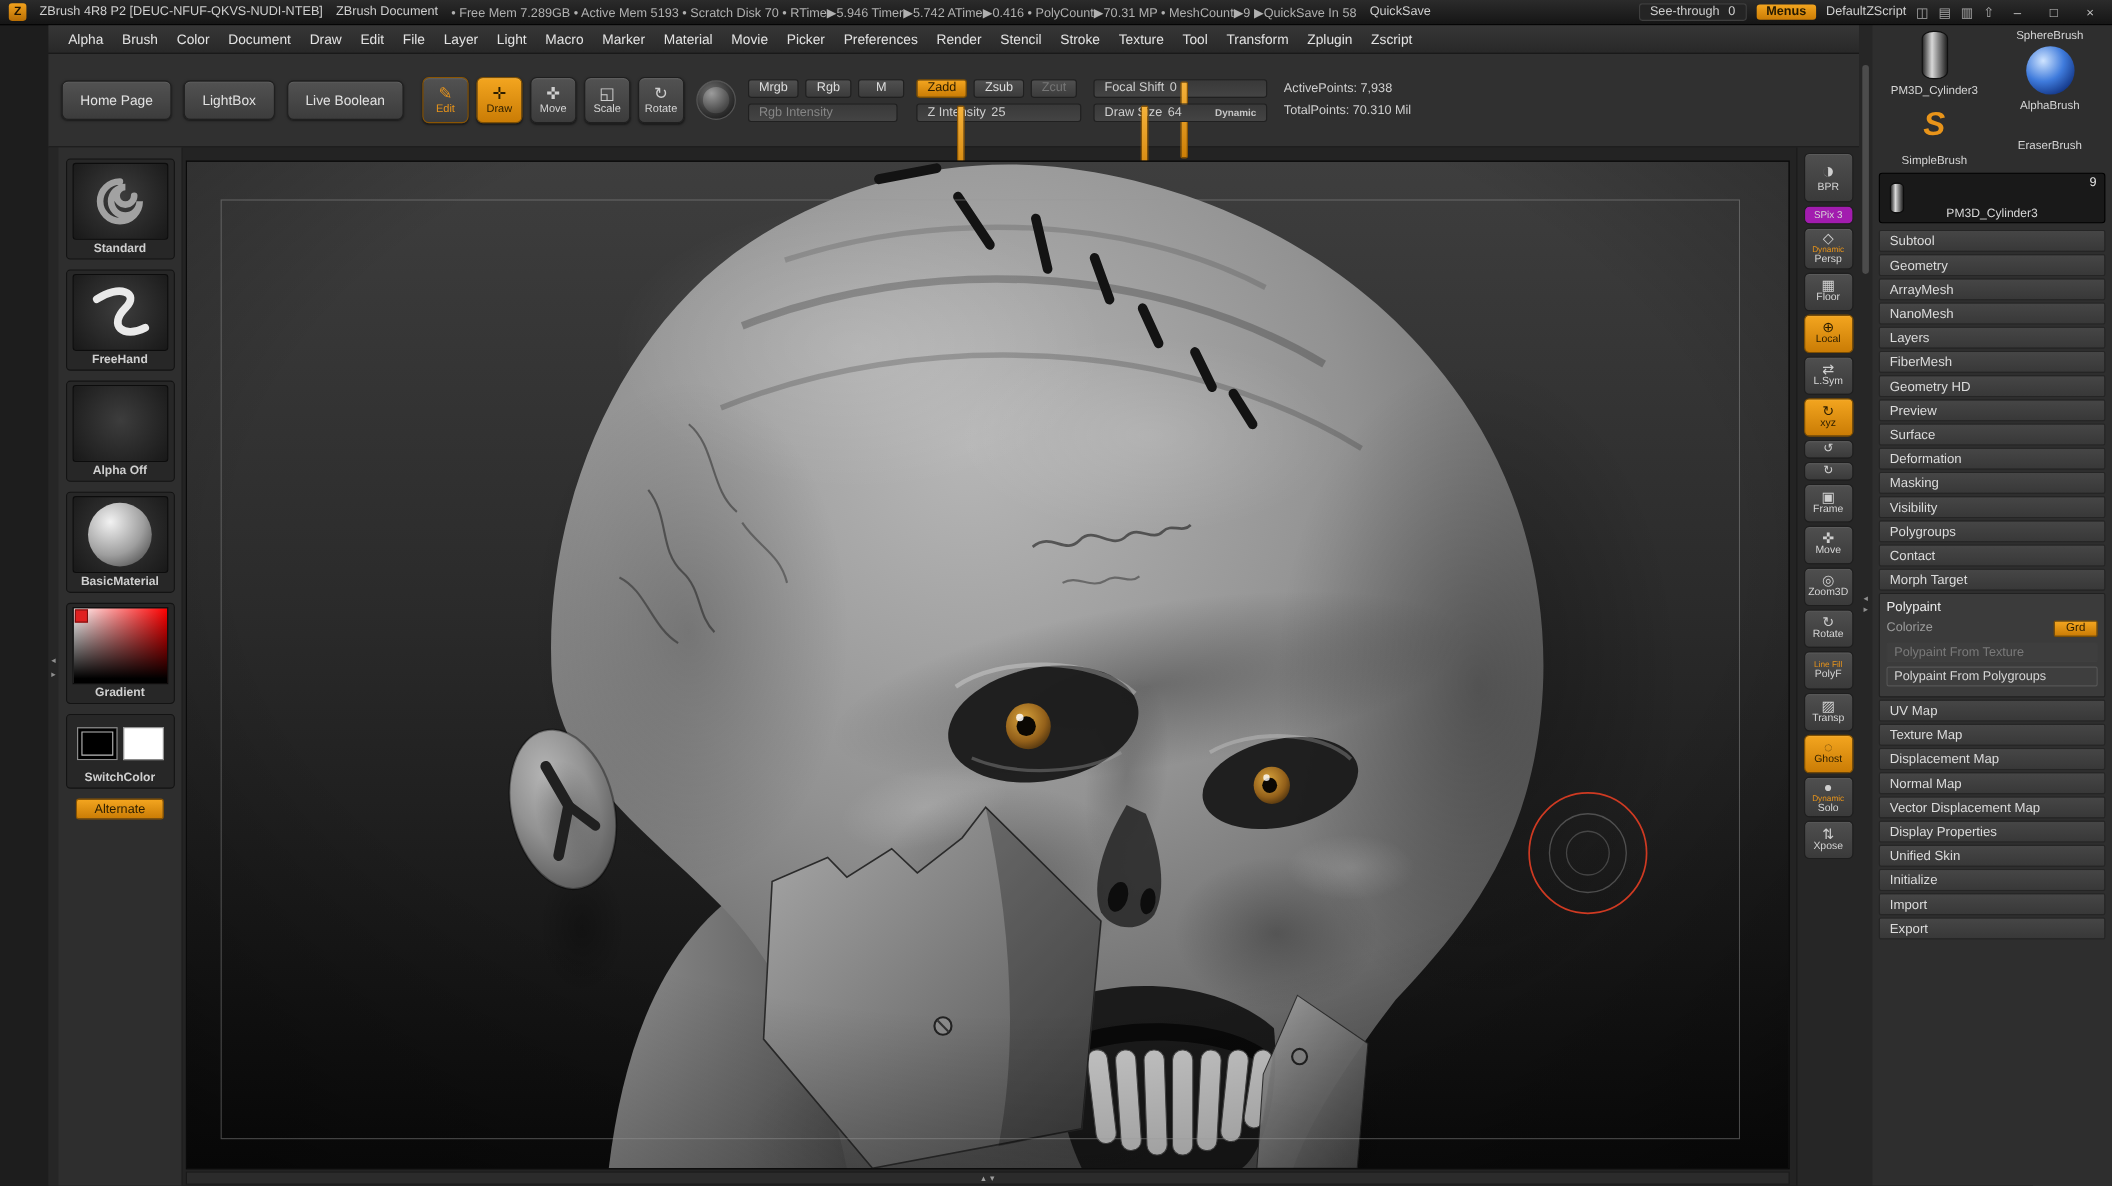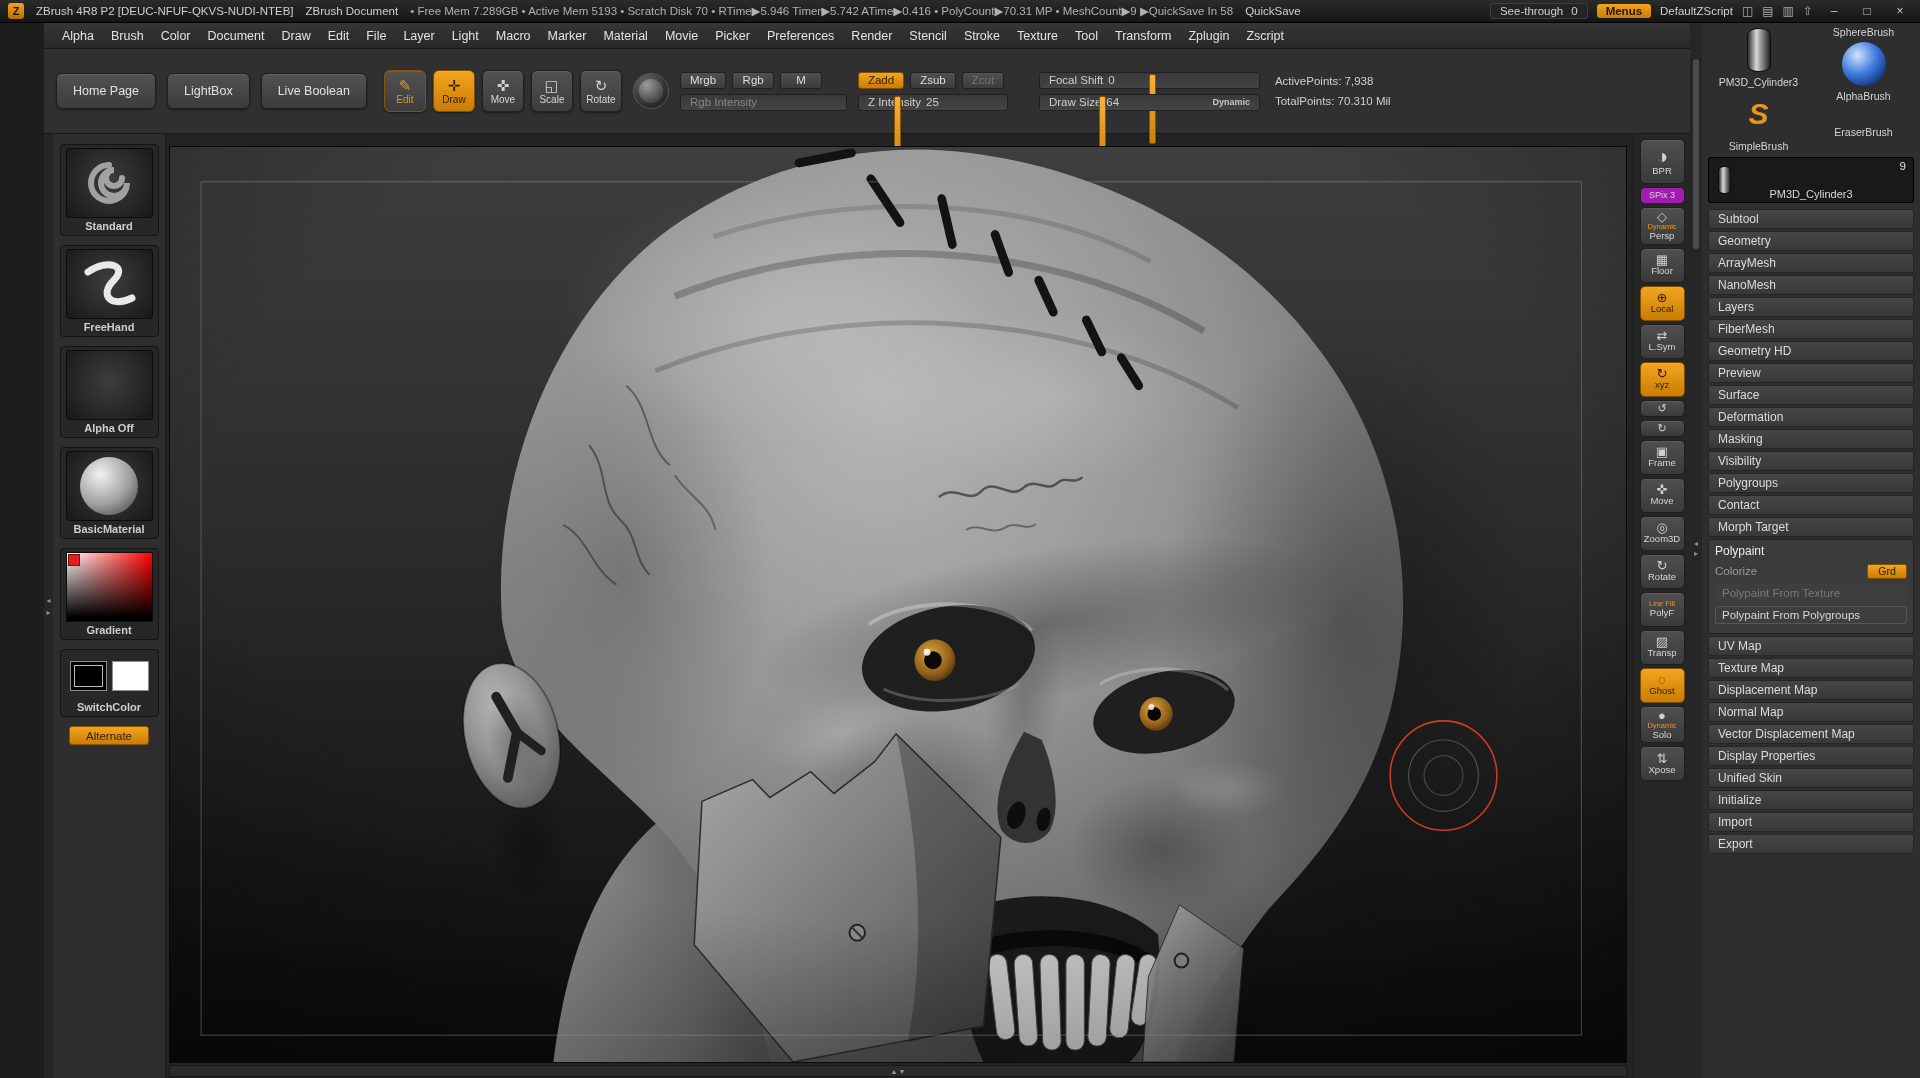--- a/index.html
+++ b/index.html
@@ -58,21 +58,21 @@
     display:flex;align-items:center;justify-content:center;}
   .tgl.orange{background:linear-gradient(var(--accent-hi),var(--accent-lo));color:#2c1e00;border-color:#7d4f03;}
   .tgl.dim{color:#767676;}
   .slider{position:relative;height:17px;border-radius:3px;border:1px solid #202020;
     background:linear-gradient(#393939,#444444);font-size:11.5px;color:#cfcfcf;
     display:flex;align-items:center;gap:5px;padding:0 9px;}
   .slider.dim{color:#868686;}
   .slider .thumb{position:absolute;top:1px;bottom:1px;width:7px;border-radius:2px;
     background:linear-gradient(#f6b23a,#cd7f06);border:1px solid #8a5503;}
   .slider .dyn{margin-left:auto;font-size:9px;font-weight:bold;color:#c6c6c6;}
-  .w160{width:167px;} .w150{width:150px;} .w190{width:221px;margin-left:20px;}
+  .w160{width:136px;} .w150{width:150px;} .w190{width:158px;}
   .points{display:flex;flex-direction:column;gap:8px;font-size:11.5px;color:#cfcfcf;margin-left:4px;white-space:nowrap;}
 
   
   .workspace{flex:1;display:flex;min-height:0;background:#232323;}
   .edge-divider{width:9px;flex:0 0 9px;background:var(--panel2);display:flex;flex-direction:column;
     align-items:center;justify-content:center;gap:3px;color:#8f8f8f;font-size:8px;}
   .left-tray{width:113px;flex:0 0 113px;background:var(--panel);border-right:1px solid #1b1b1b;
     display:flex;flex-direction:column;align-items:center;gap:9px;padding-top:10px;overflow:hidden;}
   .tray-item{width:99px;background:#272727;border:1px solid #131313;border-radius:4px;padding:3px;
     display:flex;flex-direction:column;align-items:center;gap:2px;font-weight:bold;}

